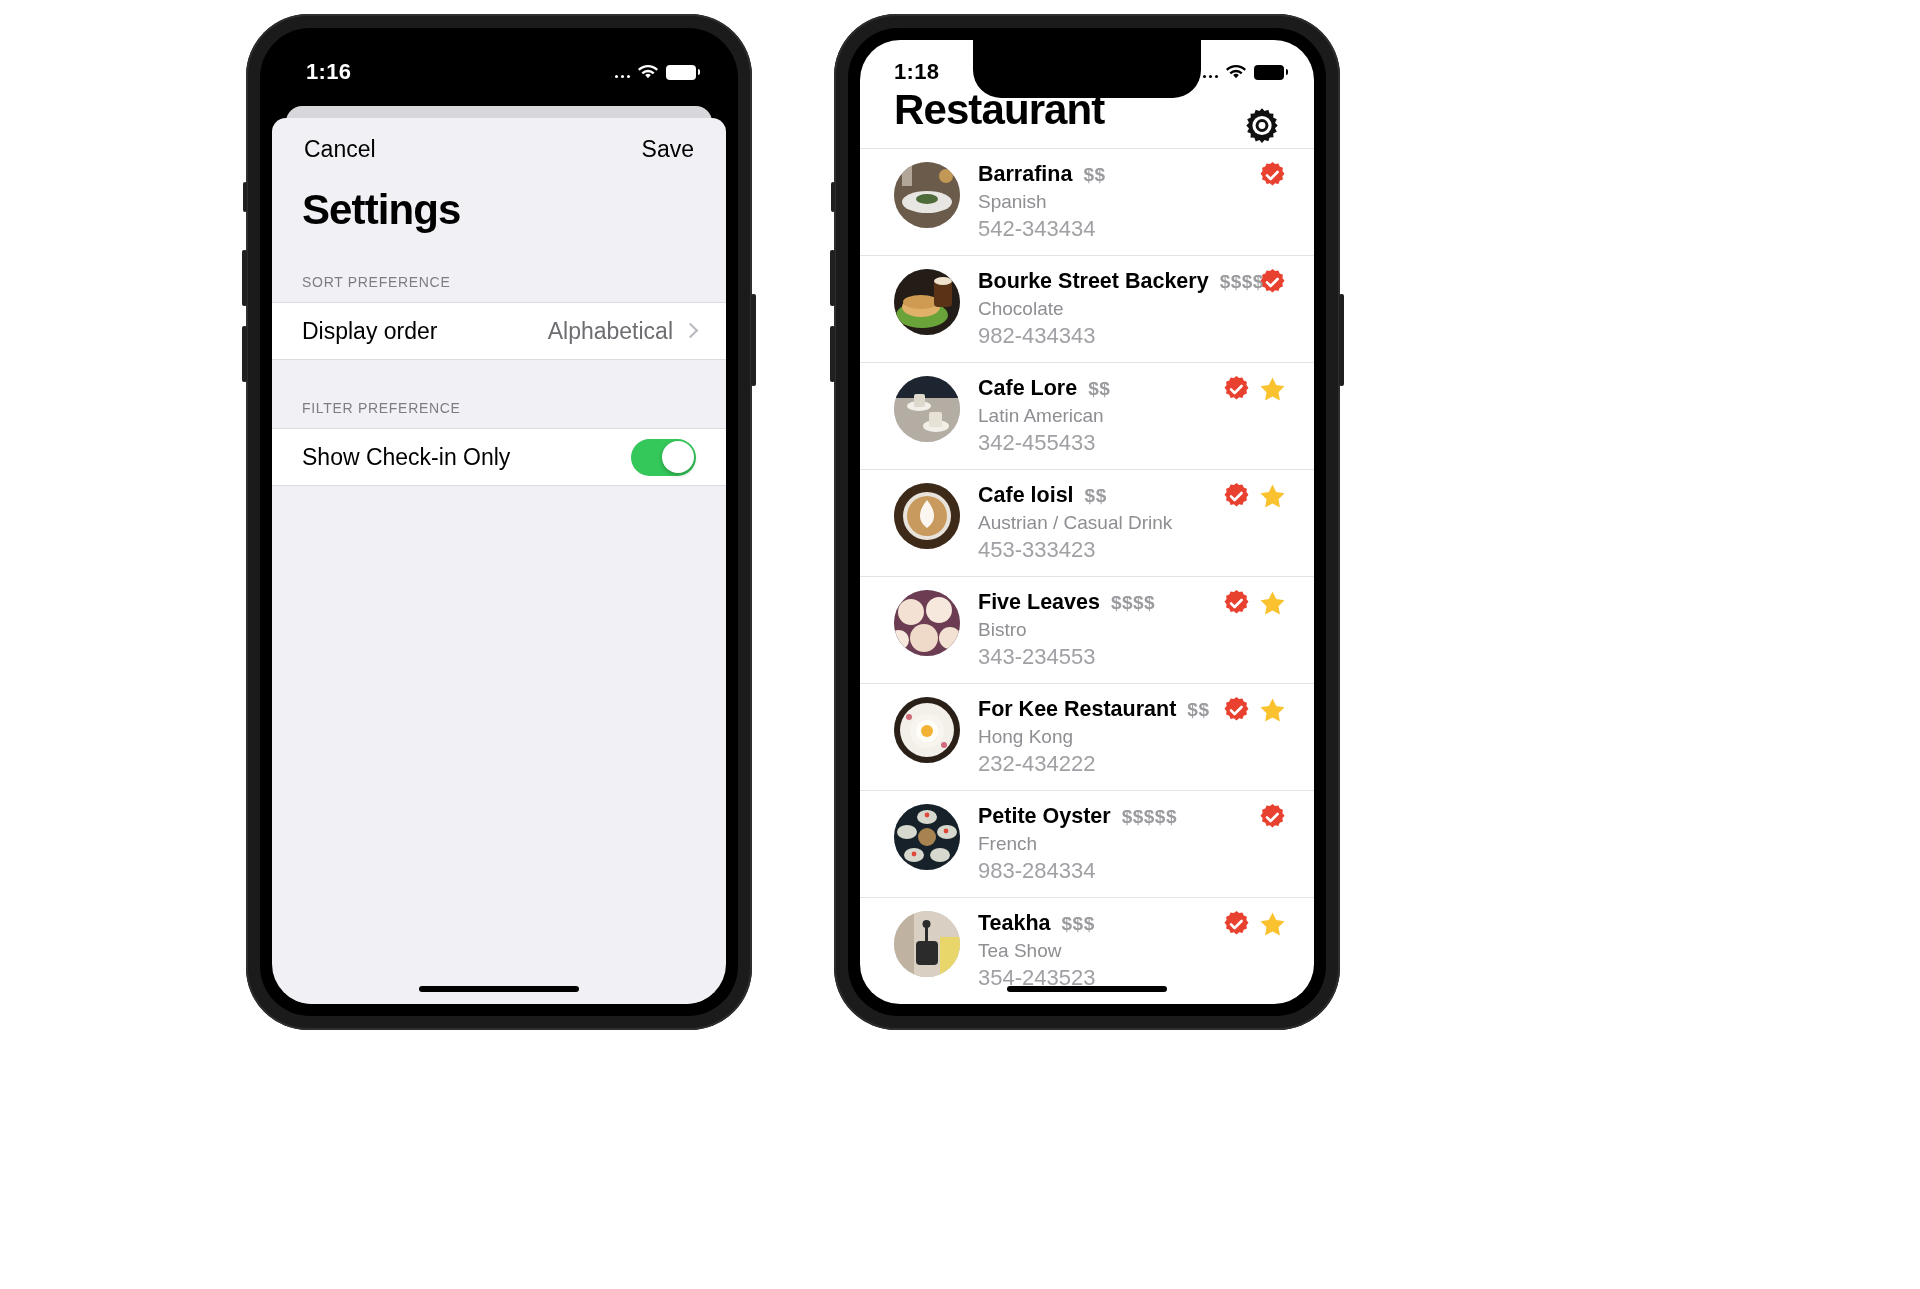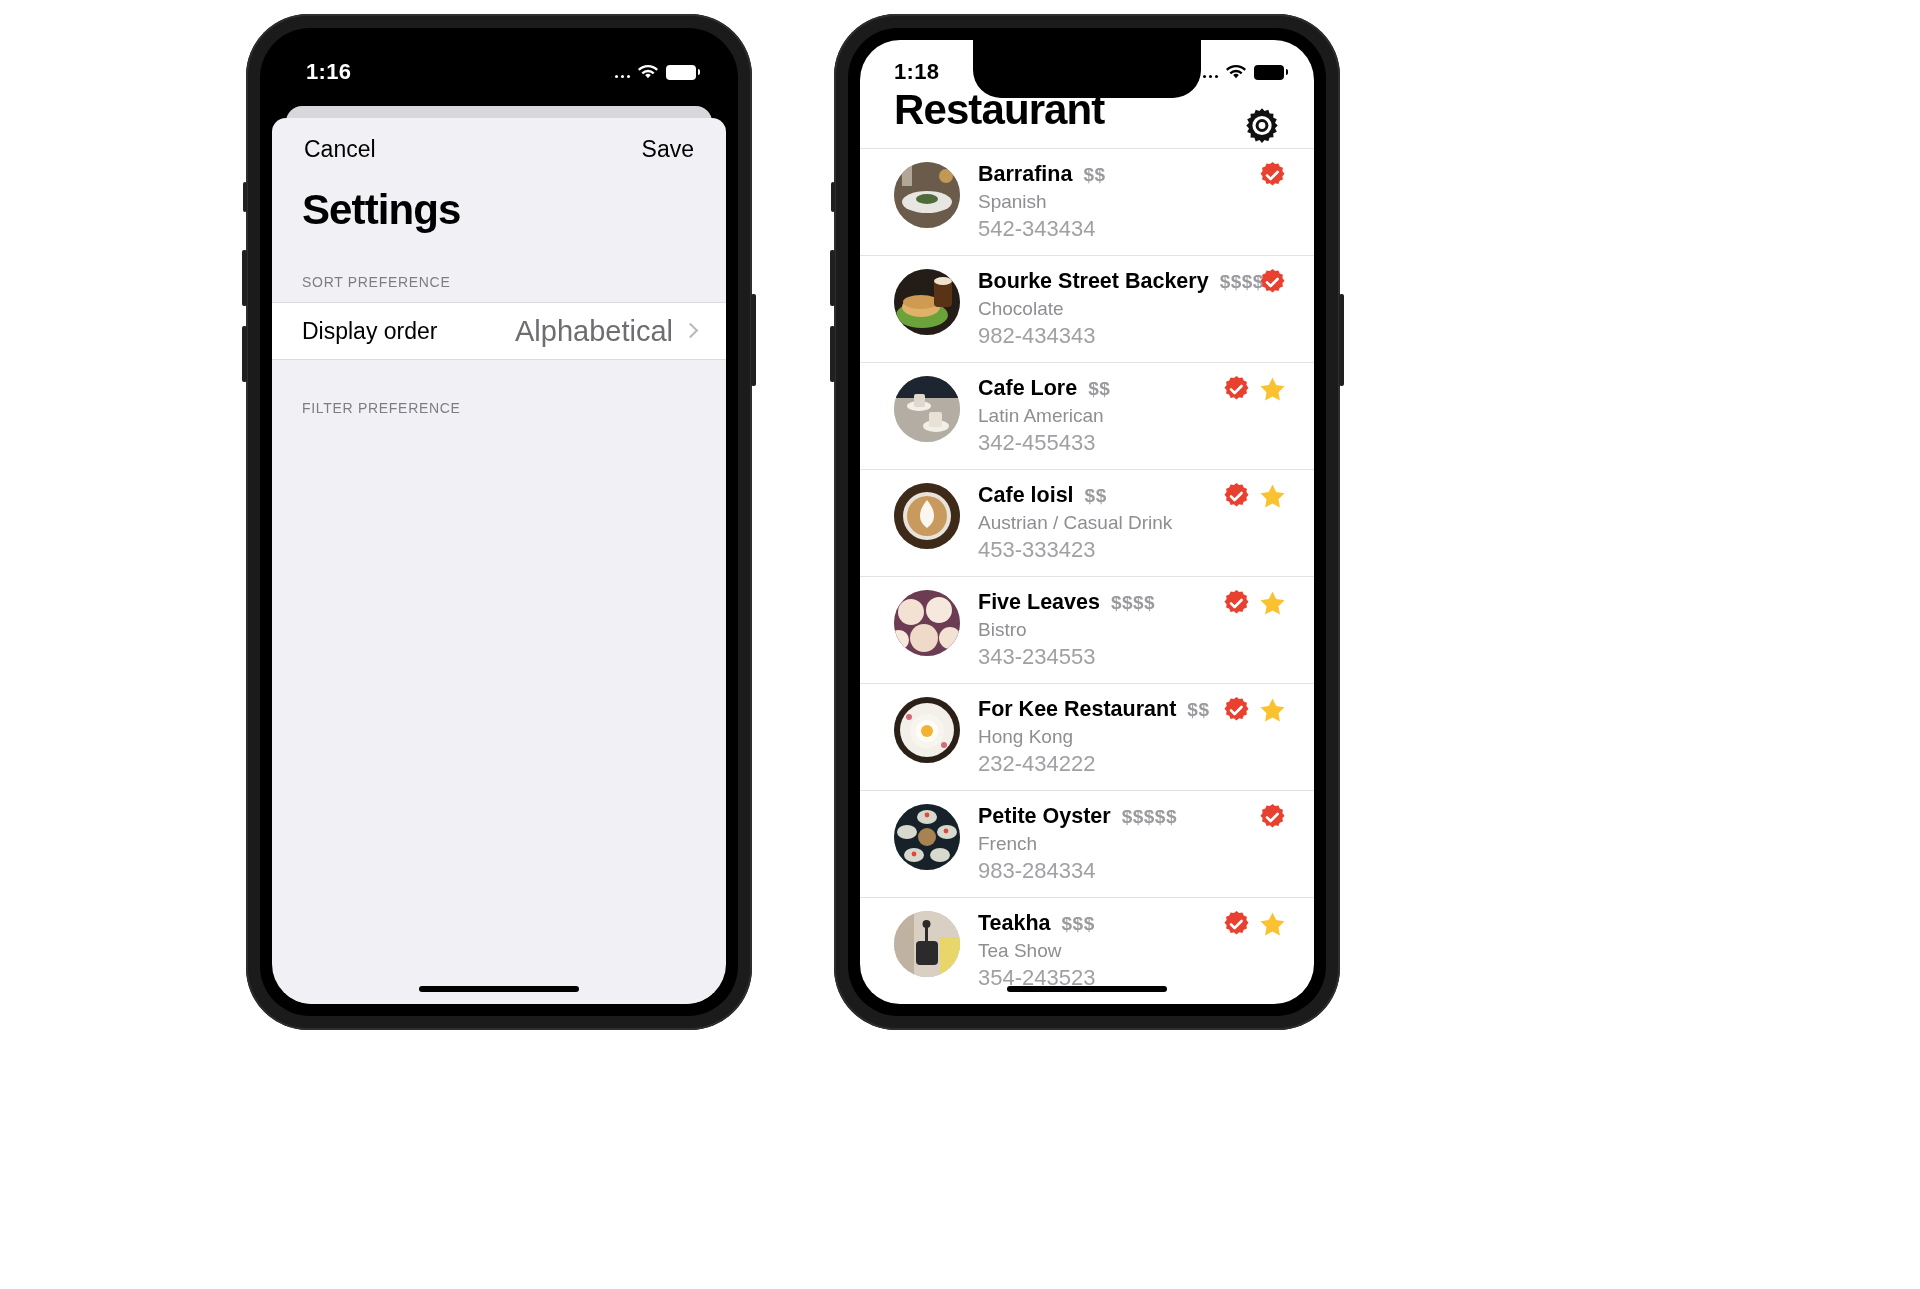--- a/index.html
+++ b/index.html
@@ -141,21 +141,21 @@
     background: #fff; min-height: 58px;
     display: flex; align-items: center; justify-content: space-between;
     padding: 0 30px;
     border-top: 1px solid #dcdce0;
     border-bottom: 1px solid #dcdce0;
     position: relative;
   }
   .cell + .cell { border-top: none; }
   .cell-label { font-size: 23px; color: #000; }
   .cell-value {
-    font-size: 29px; color: #6d6d72;
+    font-size: 23px; color: #6d6d72;
     display: flex; align-items: center; gap: 12px;
   }
   .chevron {
     display: inline-block; width: 11px; height: 11px;
     border-right: 2.6px solid #b9b9bf;
     border-top: 2.6px solid #b9b9bf;
     transform: rotate(45deg);
     margin-bottom: 1px;
   }
   .inner-sep {
@@ -278,20 +278,27 @@
         <div class="cell">
           <span class="cell-label">Display order</span>
           <span class="cell-value">
             <span>Alphabetical</span>
             <span class="chevron"></span>
           </span>
         </div>
 
         <div class="section-header">FILTER PREFERENCE</div>
 
+        <div class="cell">
+          <span class="cell-label">Show Check-in Only</span>
+          <span class="toggle">
+            <span class="knob"></span>
+          </span>
+          <span class="inner-sep"></span>
+        </div>
 
       </div>
 
       <div class="notch"></div>
       <div class="statusbar dark-status">
         <span class="status-time">1:16</span>
         <span class="status-right">
           <span class="sig-dots">
             <i></i>
               <i></i>

